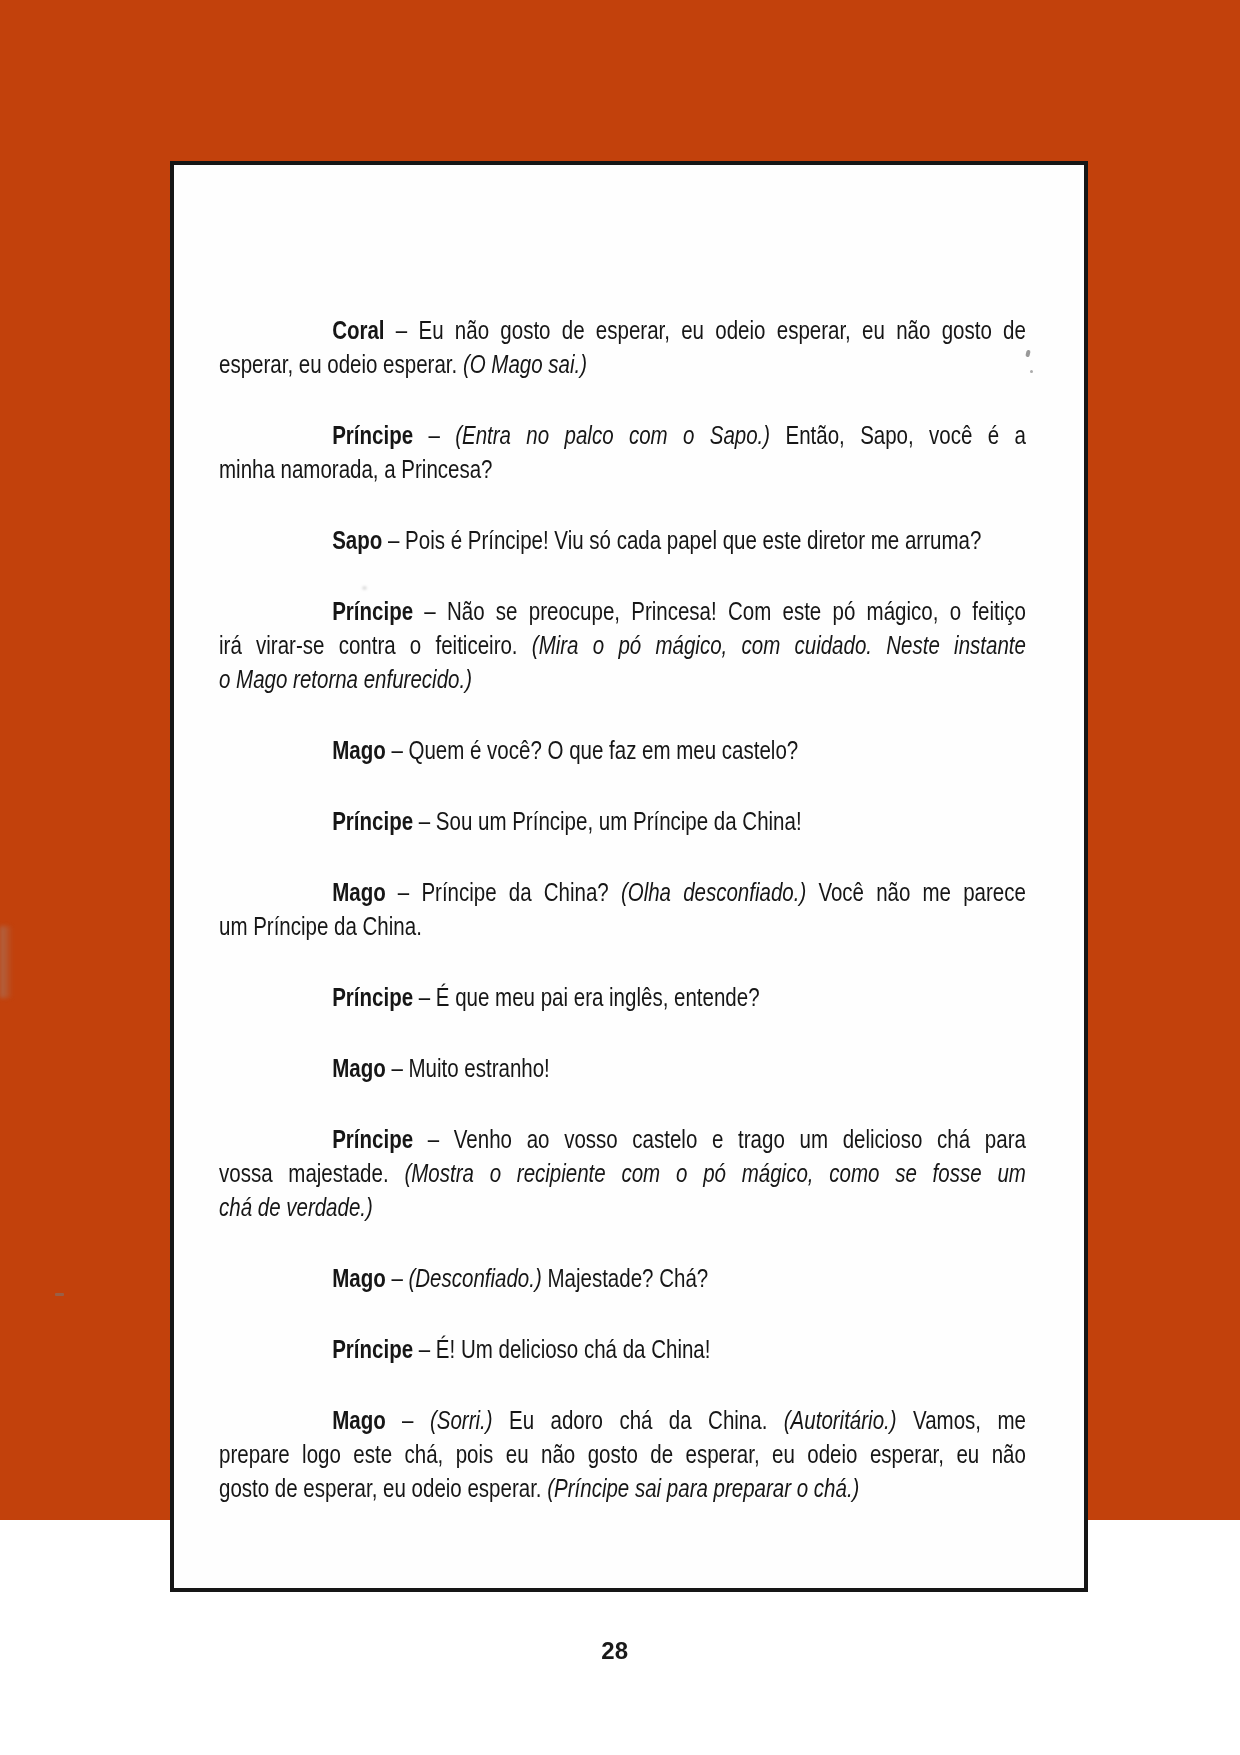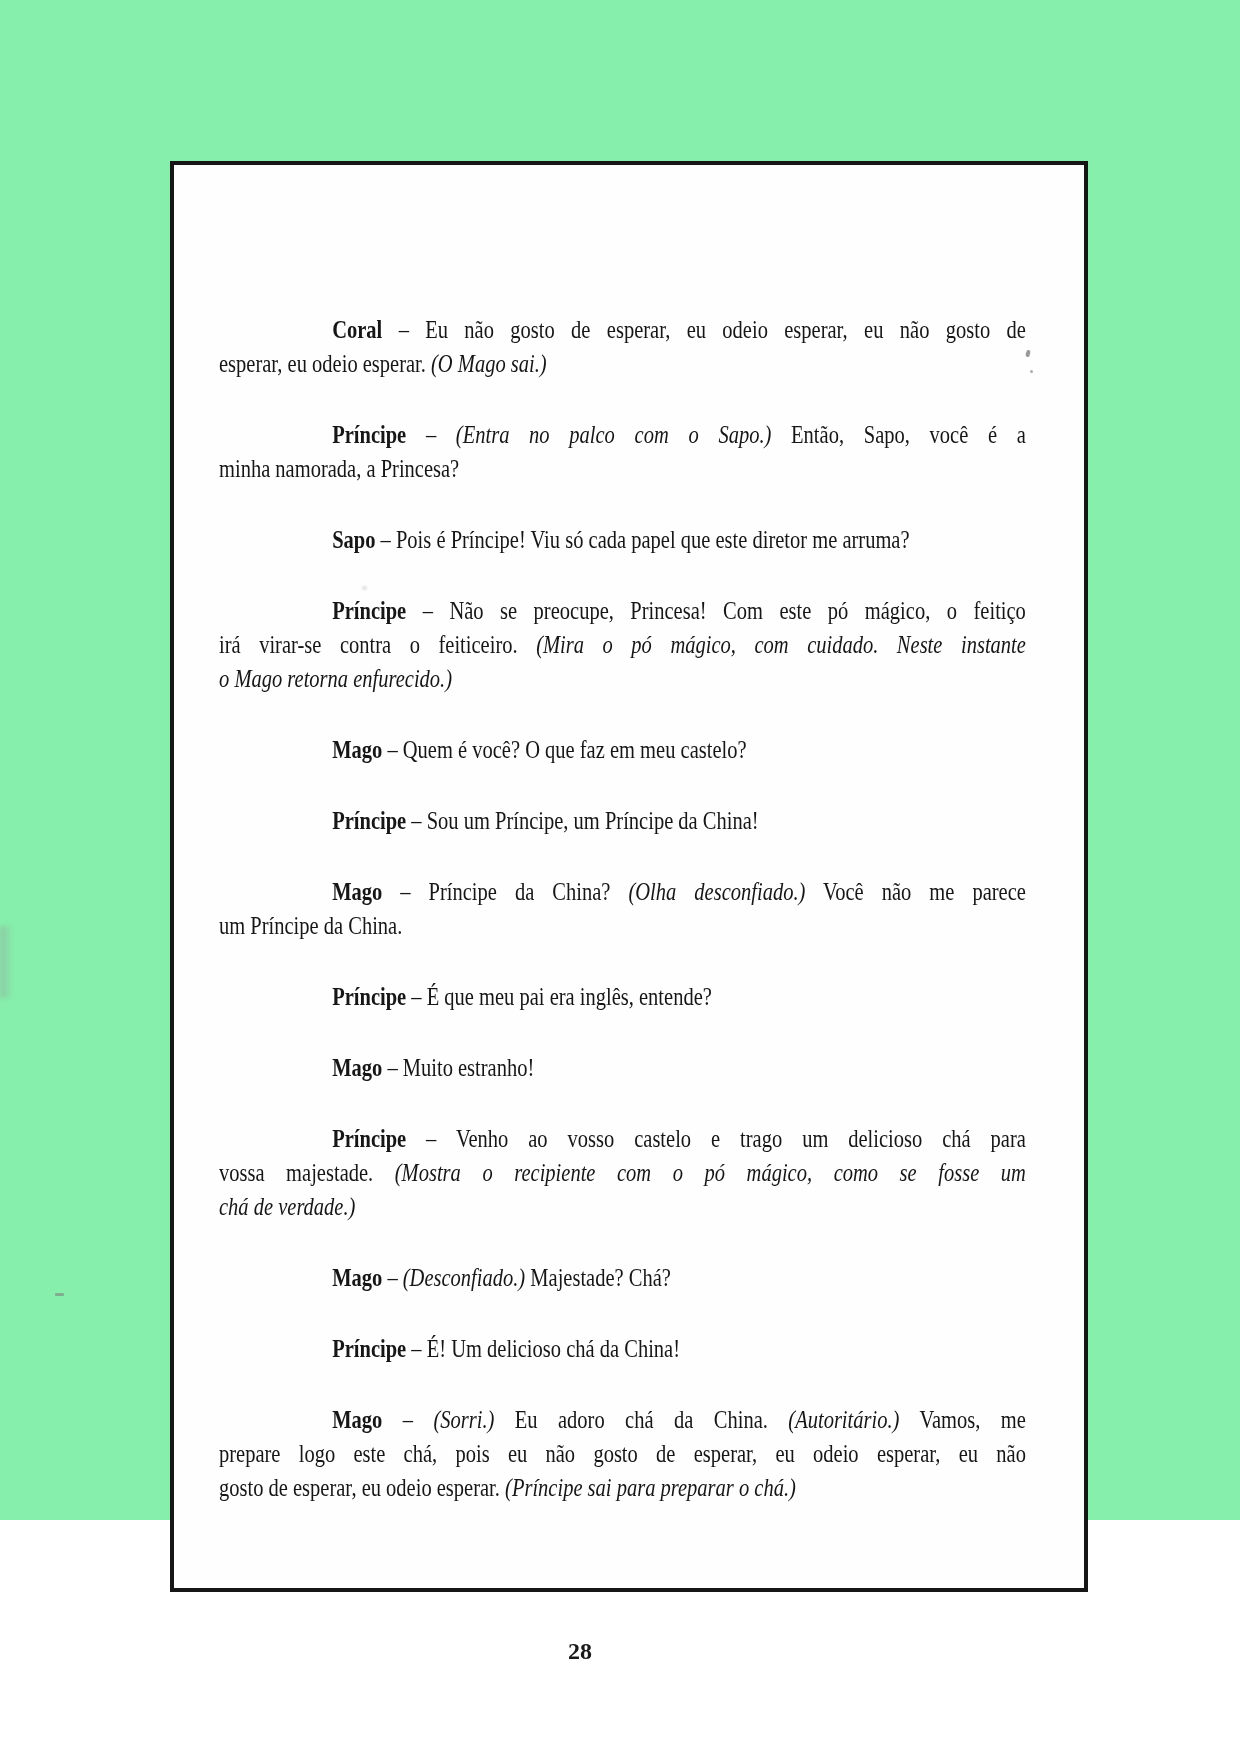--- a/index.html
+++ b/index.html
@@ -6,22 +6,21 @@
   body{
     width:1240px;height:1755px;
     background:#ffffff;
     font-family:"Liberation Sans","DejaVu Sans",sans-serif;
     color:#1b1b1b;
     position:relative;
     overflow:hidden;
   }
   .page{
     position:absolute;left:0;top:0;width:1240px;height:1520px;
-    background:#86efac;
-    font-family:Liberation Serif, serif;
+    background:#c2410c;
   }
   .border-box{
     position:absolute;
     left:170px;top:161px;
     width:918px;height:1431px;
     border:4px solid #161616;
     box-sizing:border-box;
     background:#fefefe;
   }
   .text-block{
@@ -43,21 +42,21 @@
     white-space:normal;
   }
   .line.first{text-indent:138px;}
   .line.last{text-align:left;text-align-last:left;}
   .seg-b{font-weight:bold;}
   .seg-i{font-style:italic;}
   .page-number{
     position:absolute;
     left:568px;top:1636px;
     width:60px;height:30px;
-    text-align:left;
+    text-align:right;
     font-weight:bold;
     font-size:24px;line-height:30px;
     color:#1a1a1a;
   }
   
   .smudge-left{
     position:absolute;left:0;top:926px;width:13px;height:72px;
     background:linear-gradient(to right, rgba(150,150,150,.45), rgba(200,200,200,0));
     filter:blur(2px);
   }

